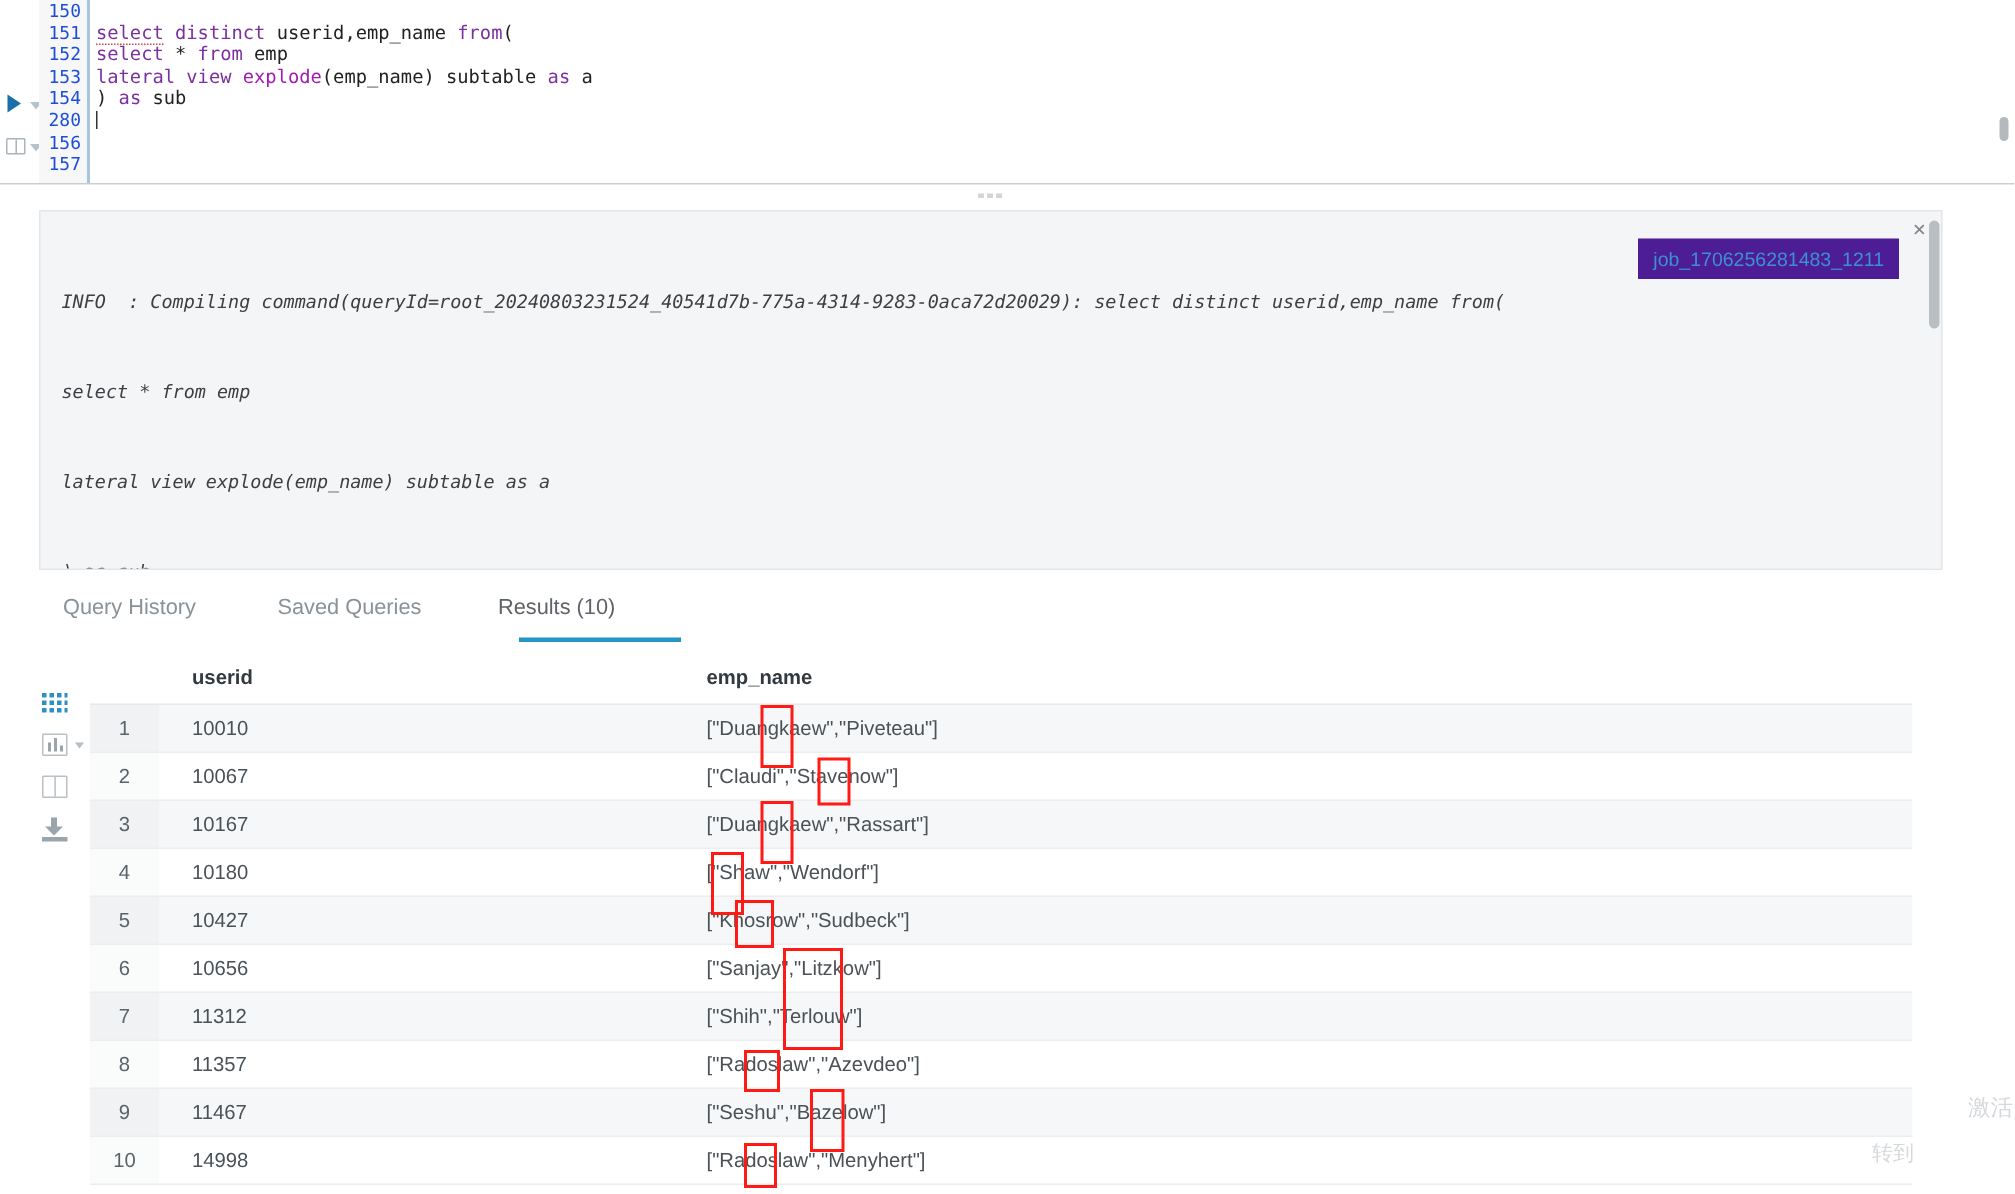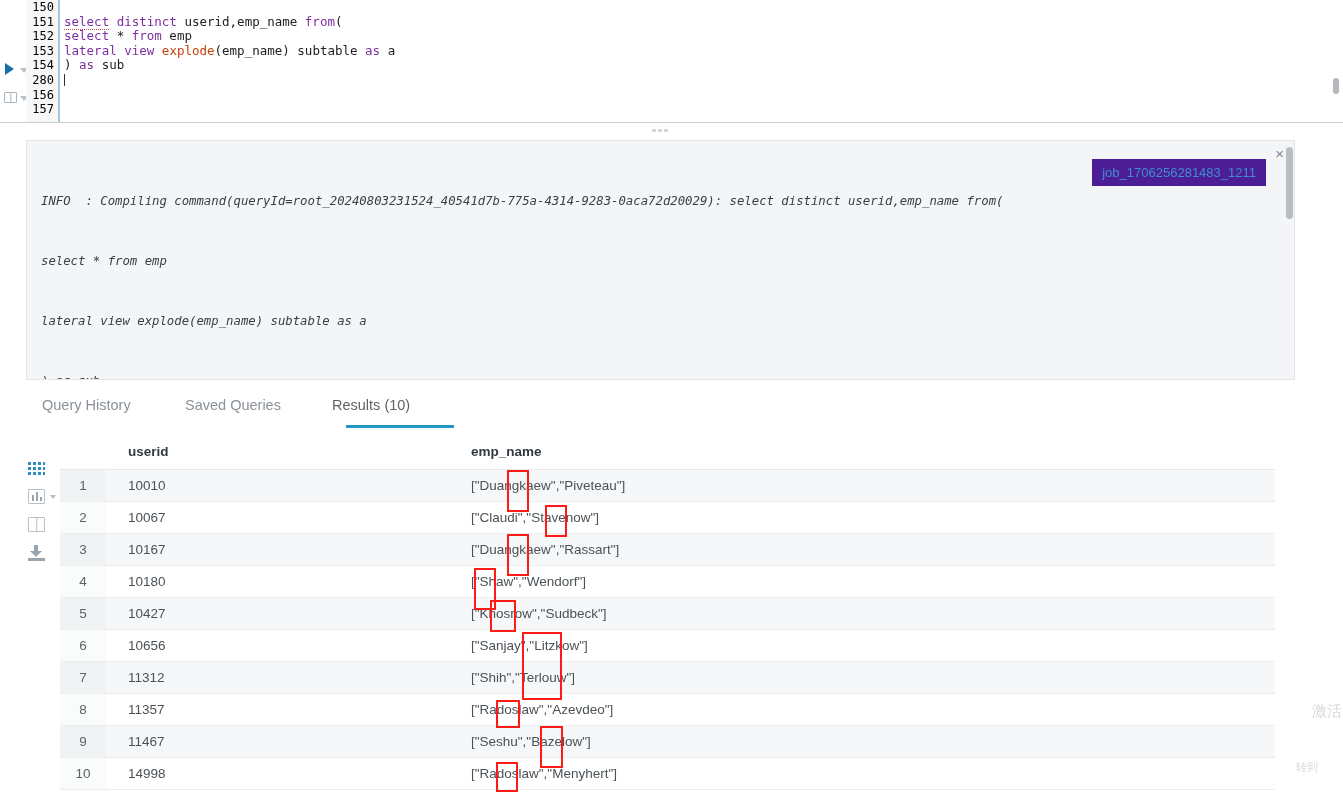--- a/index.html
+++ b/index.html
@@ -49,33 +49,33 @@
     position:absolute; left:20px; top:96px;
     width:0;height:0;
     border-top:5px solid #b6c3cc;
     border-left:4px solid transparent;
     border-right:4px solid transparent;
   }
   .gutter {
     position:absolute; left:26px; top:0; width:32px; height:122px;
     background:#f7f7f7;
     text-align:right;
-    color:#000000;
+    color:#1d4ed8;
     padding-right:4px;
     border-right:none;
   }
   .gutter .ln { height:14.6px; line-height:14.6px; font-size:12px; }
   .code {
     position:absolute; left:58px; top:0; right:0; height:122px;
     padding-left:4px;
     border-left: 2px solid #a4c7de;
   }
   .code .cl { height:14.6px; line-height:14.6px; white-space:pre; color:#222; }
   .kw  { color:#7c2fa0; }
-  .fn  { color:#c2410c; }
+  .fn  { color:#a21caf; }
   .str { color:#1a8c3a; }
   .num { color:#e07b1a; }
   .pn  { color:#222; }
   .spell { border-bottom: 1.5px dotted #c24a4a; }
   .caret-blink {
     display:inline-block; width:1px; height:12px; background:#333;
     vertical-align:-2px;
   }
   .editor-scroll-thumb {
     position:absolute; right:4px; top:78px; width:6px; height:16px;
@@ -230,28 +230,28 @@
   .rbox { position:absolute; border:2.5px solid #ff1a15; }
 
   
   .csdn-wm {
     position:absolute; left:1118px; top:757px;
     font-size:24px; color:#dcdfe2;
     font-family:"Liberation Sans", sans-serif;
     white-space:nowrap;
   }
   .act-wm {
-    position:absolute; left:1312px; top:702px;
+    position:absolute; left:1312px; top:729px;
     font-size:15px; color:#d6d9dc;
     font-family:"DejaVu Sans", sans-serif;
     white-space:nowrap;
   }
   .act-wm2 {
-    position:absolute; left:1296px; top:760px;
-    font-size:11px; color:#d6d9dc;
+    position:absolute; left:1248px; top:760px;
+    font-size:14px; color:#d6d9dc;
     font-family:"DejaVu Sans", sans-serif;
     white-space:nowrap;
   }
 </style>
 </head>
 <body>
 
 <div id="app">
 
   <div class="editor">

